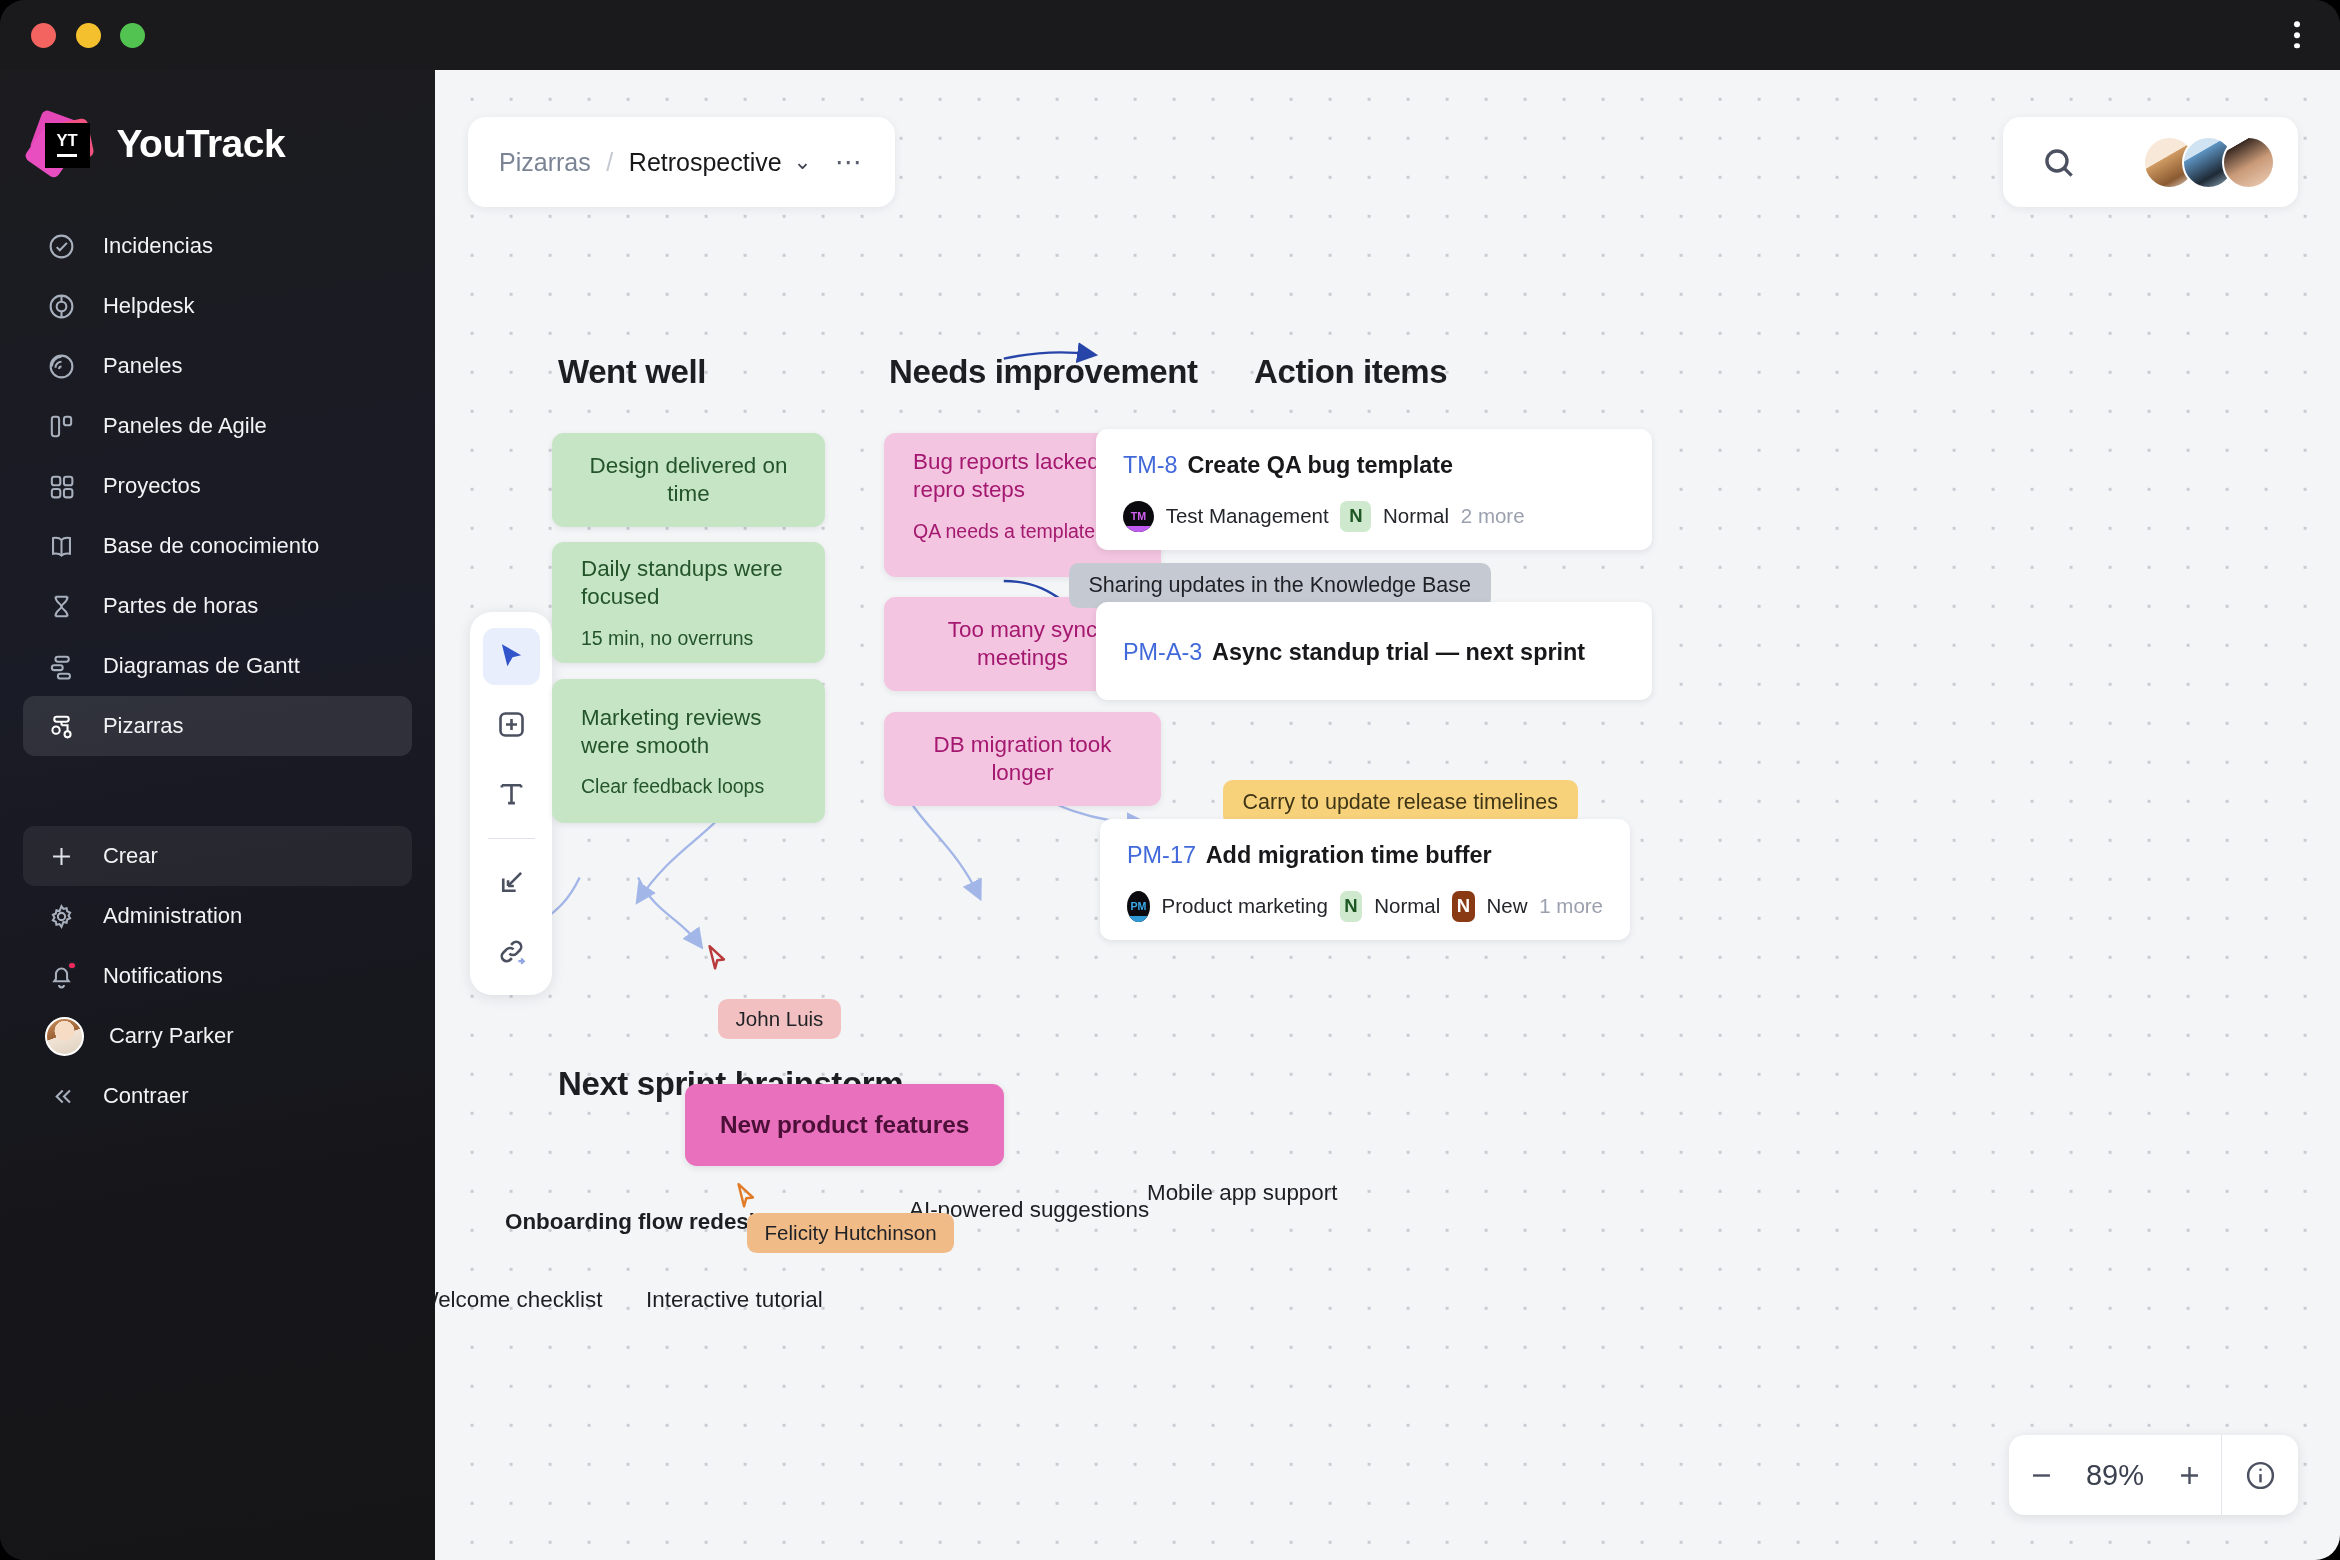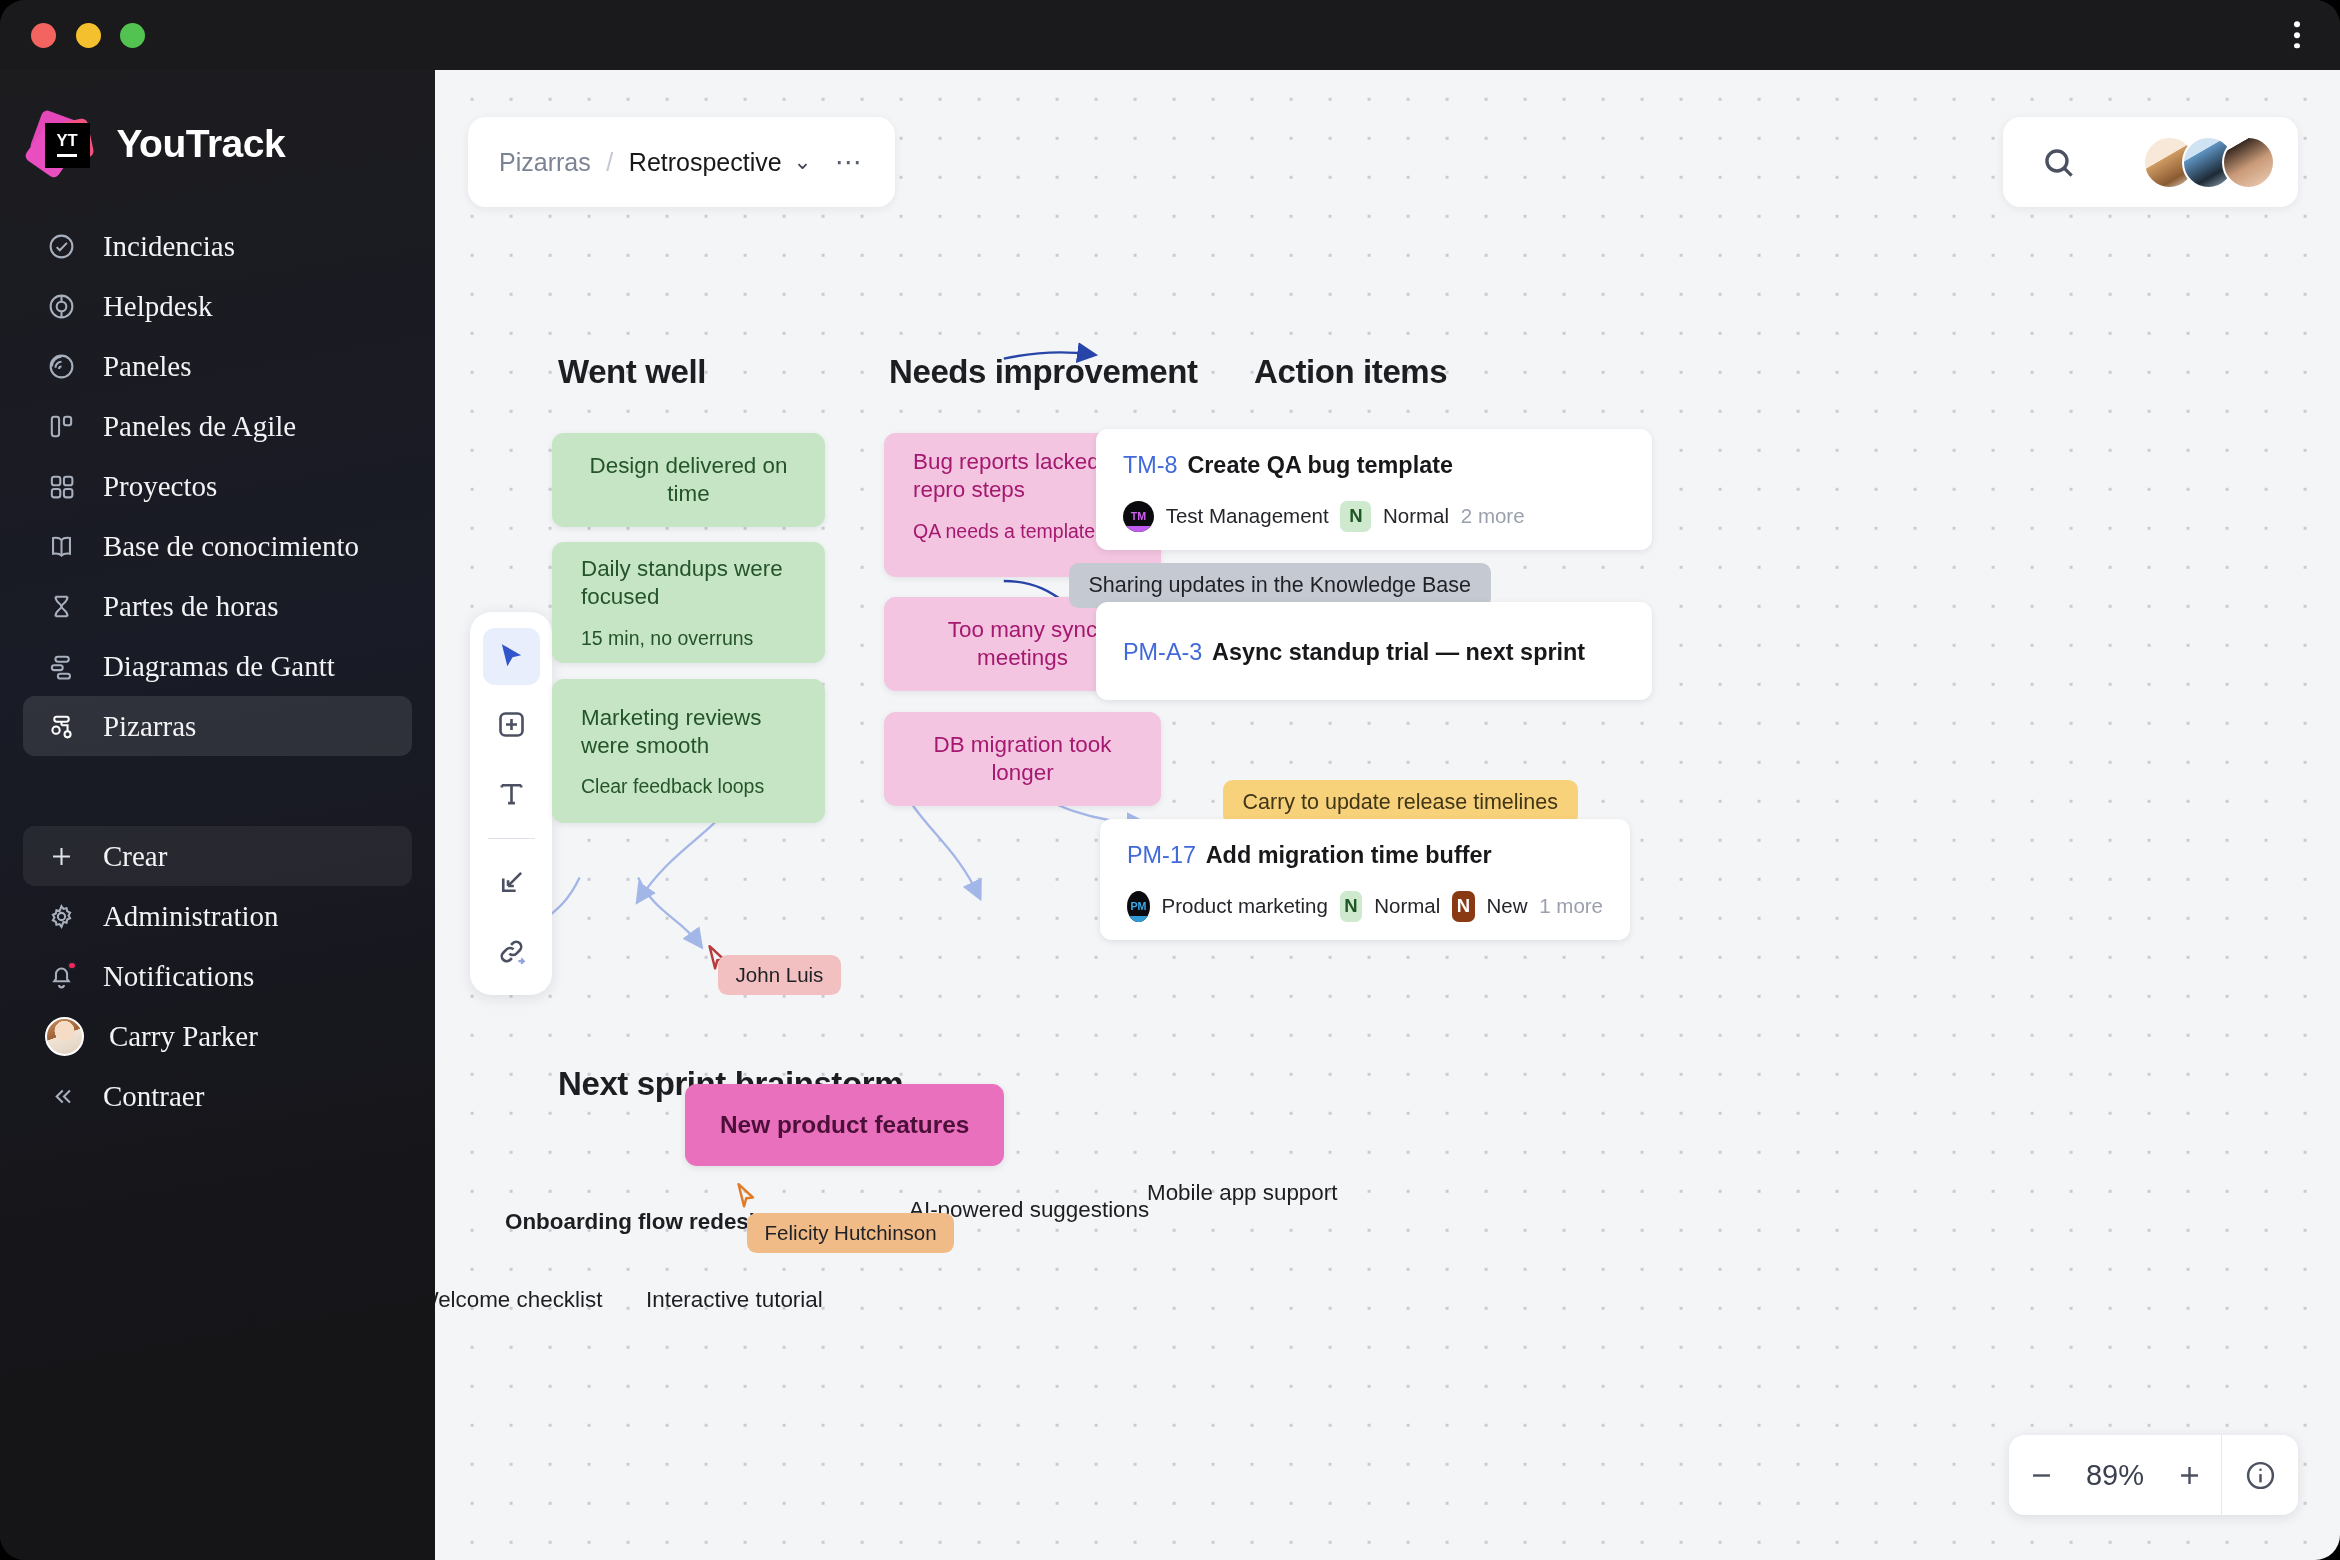--- a/index.html
+++ b/index.html
@@ -52,21 +52,21 @@
   }
   #logo .sq .u { width:19.5px; height:2.9px; background:#fff; margin-top:4.9px; }
   #brandname { font-size: 39px; font-weight: 700; letter-spacing: -0.5px; text-align: right; }
 
   .nav { margin-top: 39px; }
   .navitem {
     display: flex; align-items: center; gap: 25px;
     height: 60px; margin: 0 23.4px; padding-left: 21.5px;
     border-radius: 11.7px; cursor: pointer;
   }
-  .navitem .lbl { font-size: 29px; color: #f2f3f5; white-space: nowrap; font-family: Liberation Serif, serif; }
+  .navitem .lbl { font-size: 22px; color: #f2f3f5; white-space: nowrap; }
   .navitem.active { background: rgba(255,255,255,0.10); }
   .navitem.create { background: rgba(255,255,255,0.065); }
   .ico { width: 33px; height: 33px; flex: 0 0 33px; display:flex; align-items:center; justify-content:center; }
   .ico svg { width: 29px; height: 29px; stroke: #a8b0bd; fill: none; stroke-width: 1.7; }
   .navgap { height: 70px; }
   .avatarimg {
     width: 39px; height: 39px; border-radius: 50%; flex: 0 0 39px;
     background:
       radial-gradient(circle at 50% 34%, #f6dcc4 0 34%, transparent 35%),
       linear-gradient(160deg, #c98f5d 0%, #9c6236 45%, #f1e4d6 46%, #ded0c0 100%);
@@ -523,21 +523,21 @@
         <span class="mtext">New</span>
         <span class="mmore">1 more</span>
       </div>
     </div>
 
     <div class="cursor" style="left:271px; top:874px;">
       <svg viewBox="0 0 24 28">
           <path d="M3 2l13 12-6 .6L8 22z" fill="none" stroke="#b93a3a" stroke-width="2.2" stroke-linejoin="round"></path>
         </svg>
     </div>
-    <div class="clabel red" style="left:283px; top:885px;">John Luis</div>
+    <div class="clabel red" style="left:283px; top:929px;">John Luis</div>
 
     <div class="sechead" style="left:123px; top:995px;">Next sprint brainstorm</div>
 
     <div class="mroot" style="left:250px; top:1014px;">New product features</div>
 
     <div class="mnode b" style="left:70px; top:1139px;">Onboarding flow redesign</div>
     <div class="mnode" style="left:474px; top:1127px;">AI-powered suggestions</div>
     <div class="mnode" style="left:712px; top:1110px;">Mobile app support</div>
     <div class="mnode" style="left:-17.6px; top:1217px;">Welcome checklist</div>
     <div class="mnode" style="left:211px; top:1217px;">Interactive tutorial</div>

